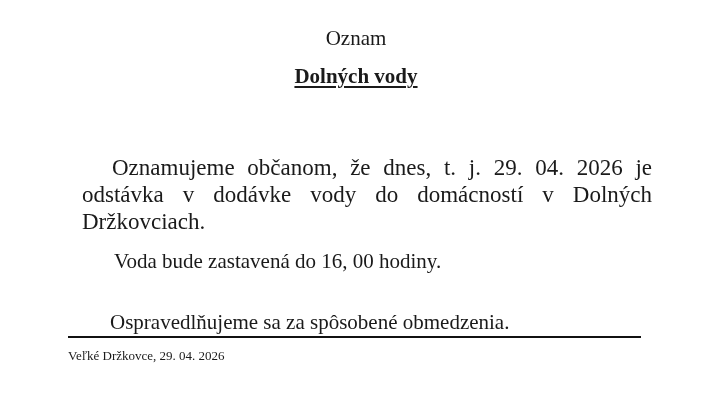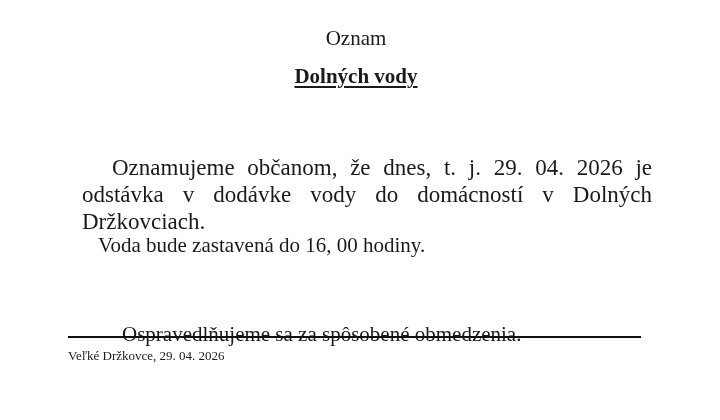--- a/index.html
+++ b/index.html
@@ -48,30 +48,30 @@
       text-align: justify;
       text-indent: 30px;
       margin: 14px;
     }
     .para2 {
       position: absolute;
       left: 98px;
       top: 232px;
       font-size: 21px;
       line-height: 27px;
-      margin: 0;
+      margin: 16px;
       white-space: nowrap;
     }
     .apology {
       position: absolute;
       left: 110px;
       top: 310px;
       font-size: 21px;
       line-height: 24px;
-      margin: 12px;
+      margin: 0;
       white-space: nowrap;
     }
     .rule {
       position: absolute;
       left: 68px;
       width: 573px;
       top: 336px;
       height: 2px;
       background: #111111;
     }

